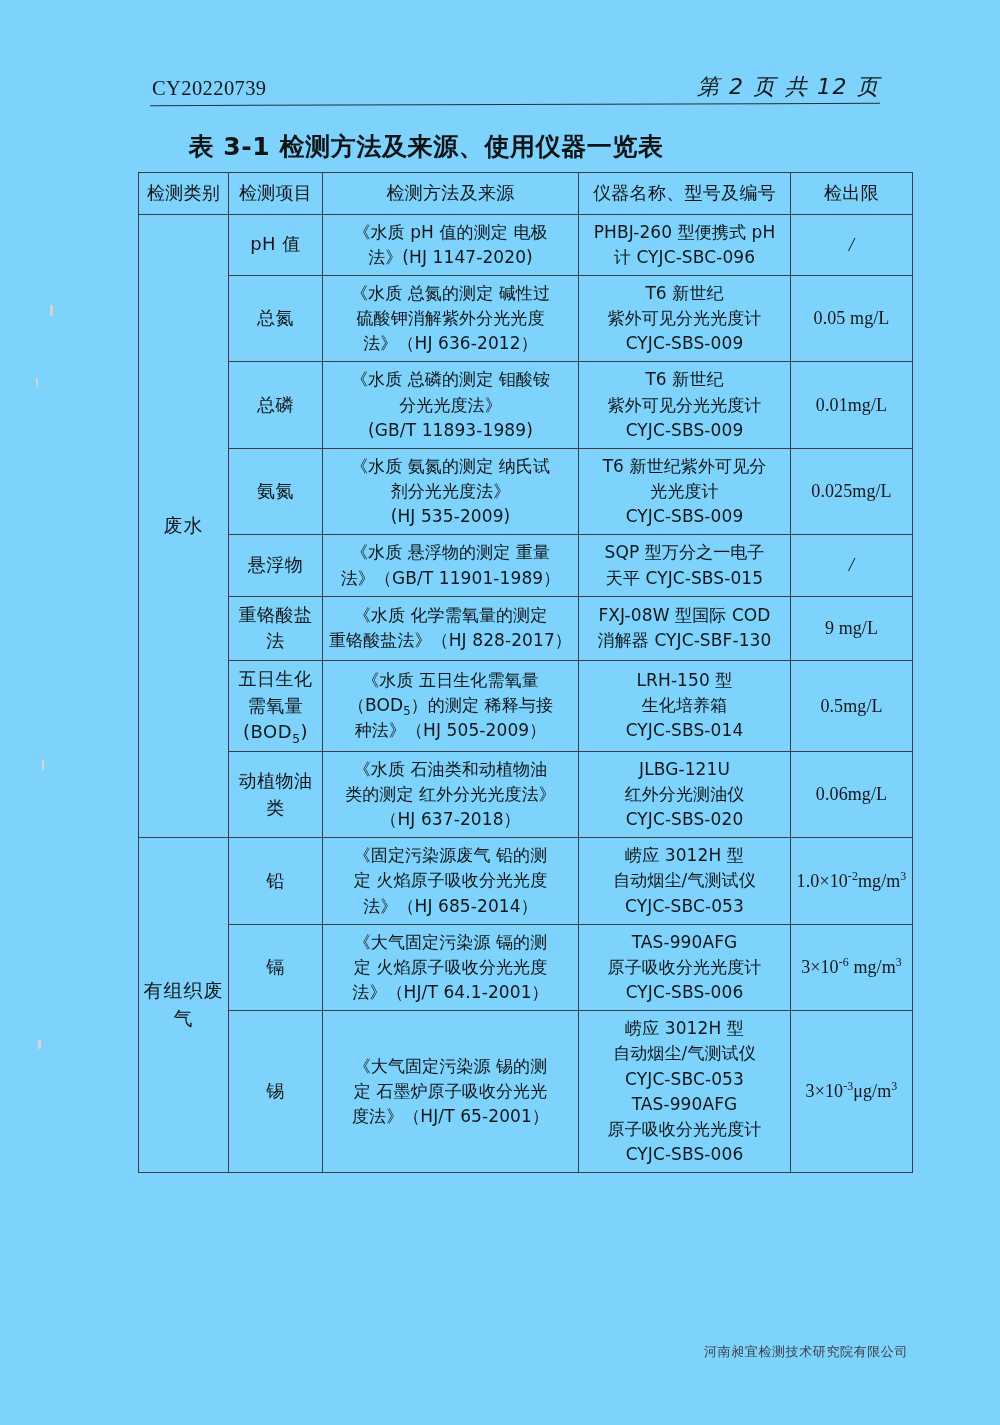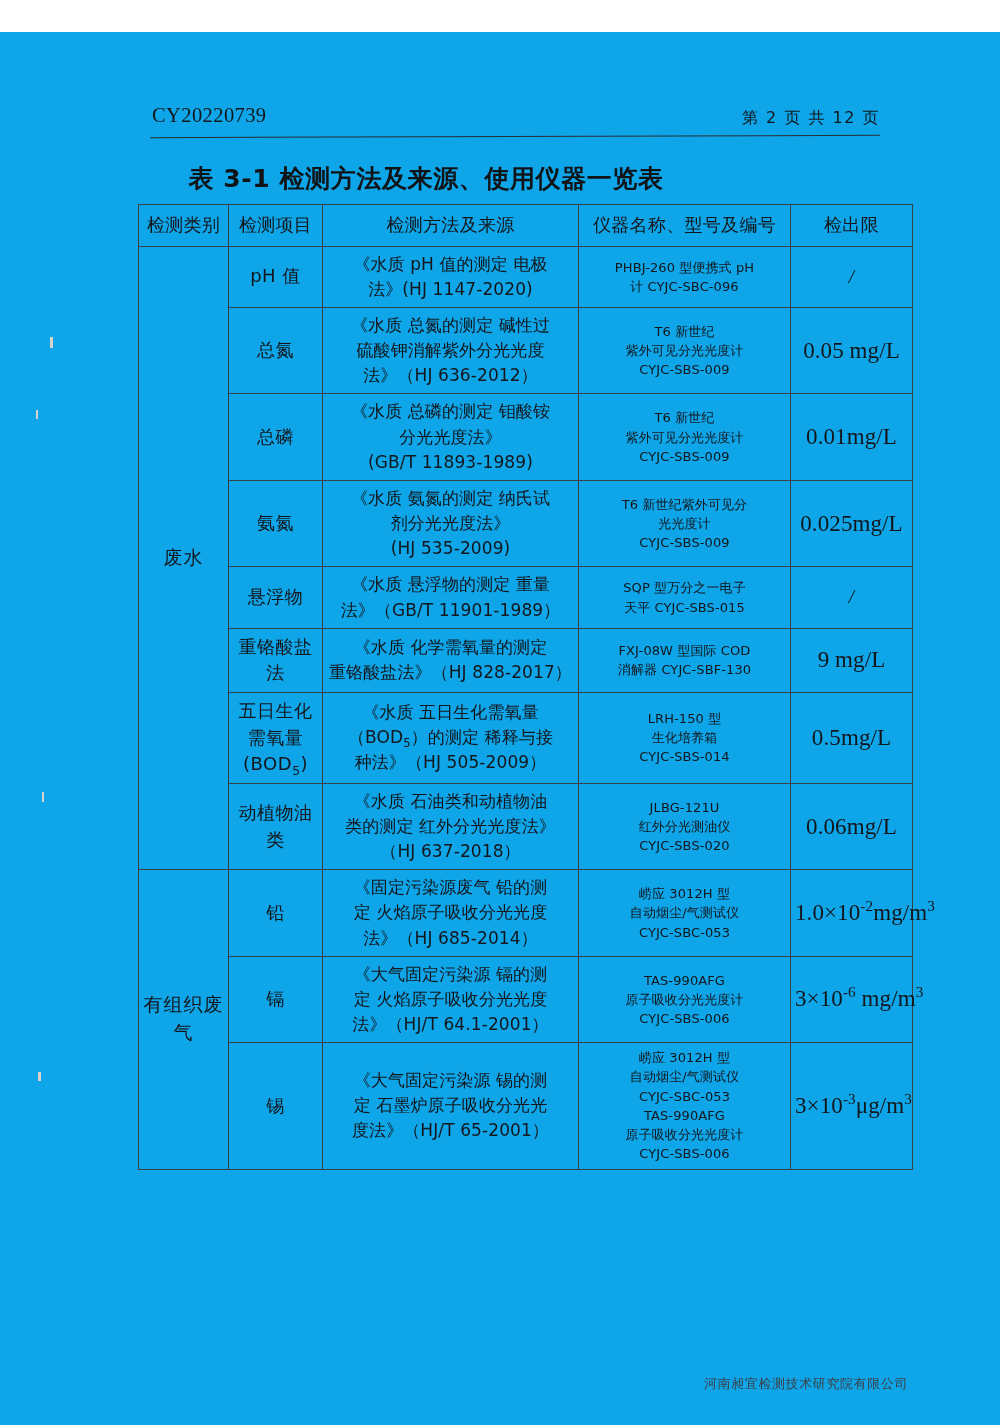--- a/index.html
+++ b/index.html
@@ -13,22 +13,21 @@
     position: relative;
     font-family: "Liberation Serif", "DejaVu Serif", serif;
     color: #13161a;
     overflow: hidden;
   }
 
   
   .page {
     position: absolute;
     inset: 0;
-    background: #0ea5e9;
-    margin-top: 32px;
+    background: #7dd3fc;
   }
 
   
   .header {
     position: absolute;
     left: 152px;
     top: 72px;
     width: 728px;
     display: flex;
     justify-content: space-between;
@@ -37,24 +36,25 @@
     letter-spacing: 0.2px;
   }
   .doc-code {
     font-family: "Liberation Serif", serif;
     font-size: 20.5px;
     letter-spacing: 0.4px;
     white-space: nowrap;
   }
   .page-no {
     font-family: "DejaVu Sans", sans-serif;
-    font-size: 16px;
+    font-size: 22px;
     letter-spacing: 1.5px;
     white-space: nowrap;
     margin-bottom: -2px;
+    font-style: italic;
   }
   .header-rule {
     position: absolute;
     left: 150px;
     top: 104px;
     width: 730px;
     height: 0;
     border-top: 1.6px solid #2a2d31;
     transform: rotate(-0.18deg);
   }
@@ -122,29 +122,29 @@
   .method-cell {
     font-family: "DejaVu Sans", sans-serif;
     font-size: 17px;
     line-height: 1.62;
     letter-spacing: 0.1px;
     padding-left: 6px;
     padding-right: 6px;
   }
   .instr-cell {
     font-family: "DejaVu Sans", sans-serif;
-    font-size: 13px;
+    font-size: 17px;
     line-height: 1.62;
     letter-spacing: 0.1px;
     padding-left: 3px;
     padding-right: 3px;
   }
   .limit-cell {
     font-family: "Liberation Serif", serif;
-    font-size: 23px;
+    font-size: 18px;
     letter-spacing: 0.1px;
     white-space: nowrap;
   }
   .limit-cell.slash {
     font-size: 19px;
     font-style: italic;
   }
   .limit-cell sup {
     font-size: 0.66em;
     vertical-align: super;

